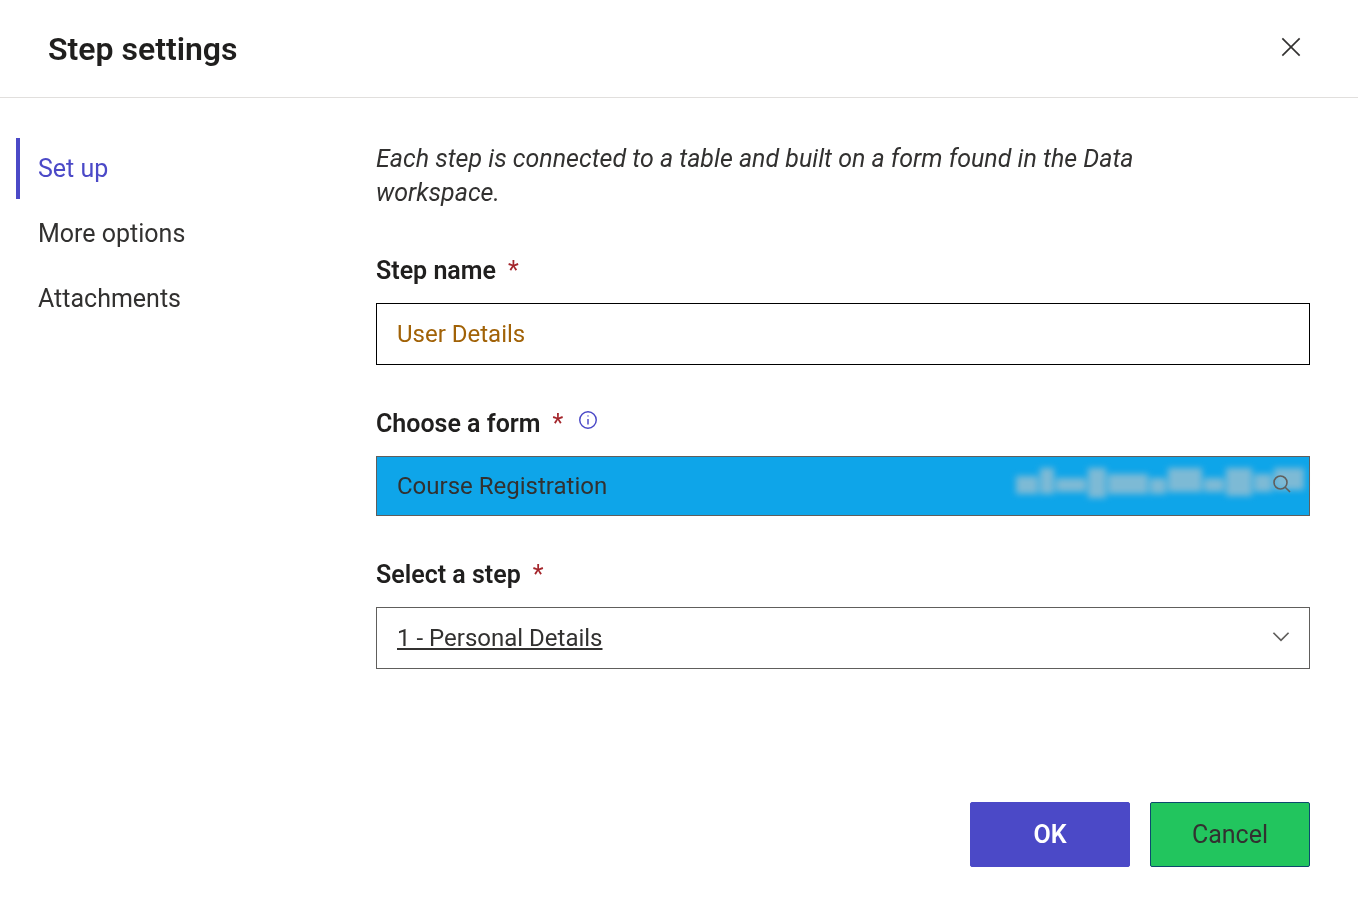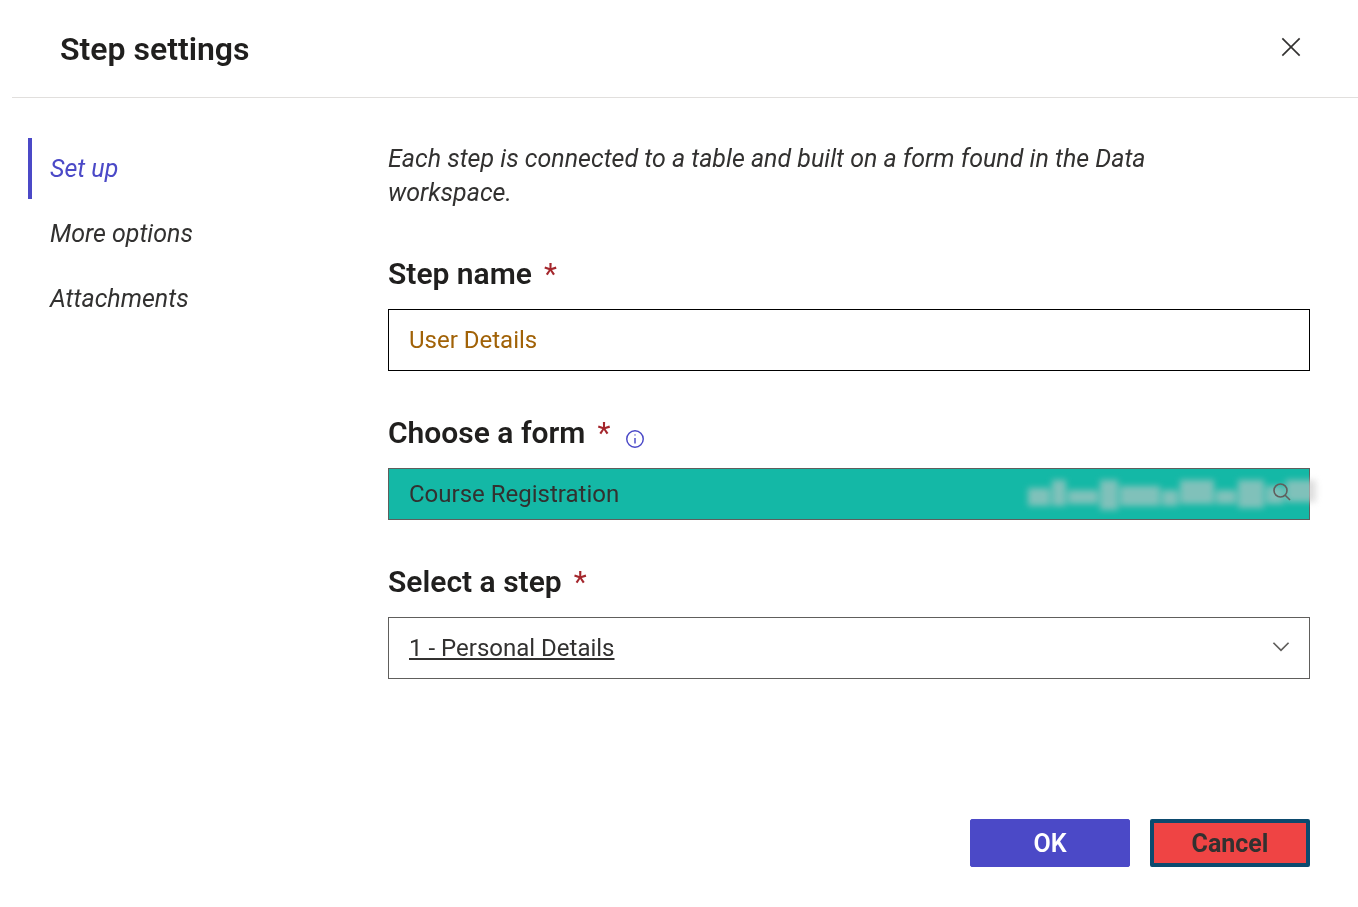--- a/index.html
+++ b/index.html
@@ -9,21 +9,20 @@
     color: #323130;
     width: 1358px;
     height: 907px;
     overflow: hidden;
   }
   .dialog {
     width: 100%;
     height: 100%;
     display: flex;
     flex-direction: column;
-    padding-left: 12px;
   }
   .header {
     display: flex;
     justify-content: space-between;
     align-items: center;
     padding: 28px 48px 28px 48px;
     border-bottom: 1px solid #e1dfdd;
   }
   .header h1 {
     font-size: 32px;
@@ -41,21 +40,20 @@
   }
   .close-btn svg { width: 26px; height: 26px; }
   .body {
     flex: 1;
     display: flex;
     position: relative;
   }
   .sidebar {
     width: 340px;
     padding: 40px 0 0 16px;
-    font-style: italic;
   }
   .sidebar-item {
     font-size: 25px;
     padding: 16px 18px;
     cursor: pointer;
     color: #323130;
     border-left: 4px solid transparent;
     margin-bottom: 4px;
   }
   .sidebar-item.active {
@@ -71,25 +69,25 @@
     color: #323130;
     max-width: 880px;
     line-height: 1.35;
     margin-bottom: 46px;
     font-style: italic;
   }
   .field {
     margin-bottom: 44px;
   }
   .field-label {
-    font-size: 30px;
+    font-size: 25px;
     font-weight: 600;
     color: #201f1e;
     display: inline-flex;
-    align-items: flex-end;
+    align-items: flex-start;
     gap: 8px;
     margin-bottom: 18px;
   }
   .req { color: #a4262c; font-weight: 400; margin-left: 4px; }
   .info-icon {
     display: inline-flex;
     align-items: center;
     justify-content: center;
     width: 22px; height: 22px;
     margin-left: 6px;
@@ -106,28 +104,28 @@
     outline: none;
     font-family: inherit;
   }
   .lookup-wrap, .select-wrap {
     position: relative;
     width: 100%;
     max-width: 938px;
   }
   .lookup-input {
     width: 100%;
-    height: 52px;
+    height: 60px;
     border: 1px solid #605e5c;
     font-size: 24px;
     padding: 0 56px 0 20px;
     color: #323130;
     outline: none;
     font-family: inherit;
-    background: #14b8a6;
+    background: #0ea5e9;
   }
   .lookup-icon, .chevron-icon {
     position: absolute;
     right: 16px;
     top: 50%;
     transform: translateY(-50%);
     pointer-events: none;
   }
   .lookup-icon svg { width: 24px; height: 24px; }
   .select-input {
@@ -163,39 +161,39 @@
     display: inline-block;
   }
   .footer {
     position: absolute;
     right: 48px;
     bottom: 40px;
     display: flex;
     gap: 20px;
   }
   .btn {
-    height: 48px;
+    height: 65px;
     min-width: 160px;
     font-size: 25px;
     font-family: inherit;
     cursor: pointer;
     padding: 0 28px;
     border-radius: 2px;
   }
   .btn-primary {
     background: #4b49c7;
     color: #ffffff;
     border: 1px solid #4b49c7;
     font-weight: 600;
   }
   .btn-secondary {
-    background: #ef4444;
-    color: #323130;
-    border: 4px solid #0c4a6e;
-    font-weight: 700;
+    background: #22c55e;
+    color: #323130;
+    border: 1px solid #0c4a6e;
+    font-weight: 400;
   }
 </style>
 </head>
 <body>
 
 <div class="dialog">
 
   <div class="header">
     <h1>Step settings</h1>
     <button class="close-btn">

